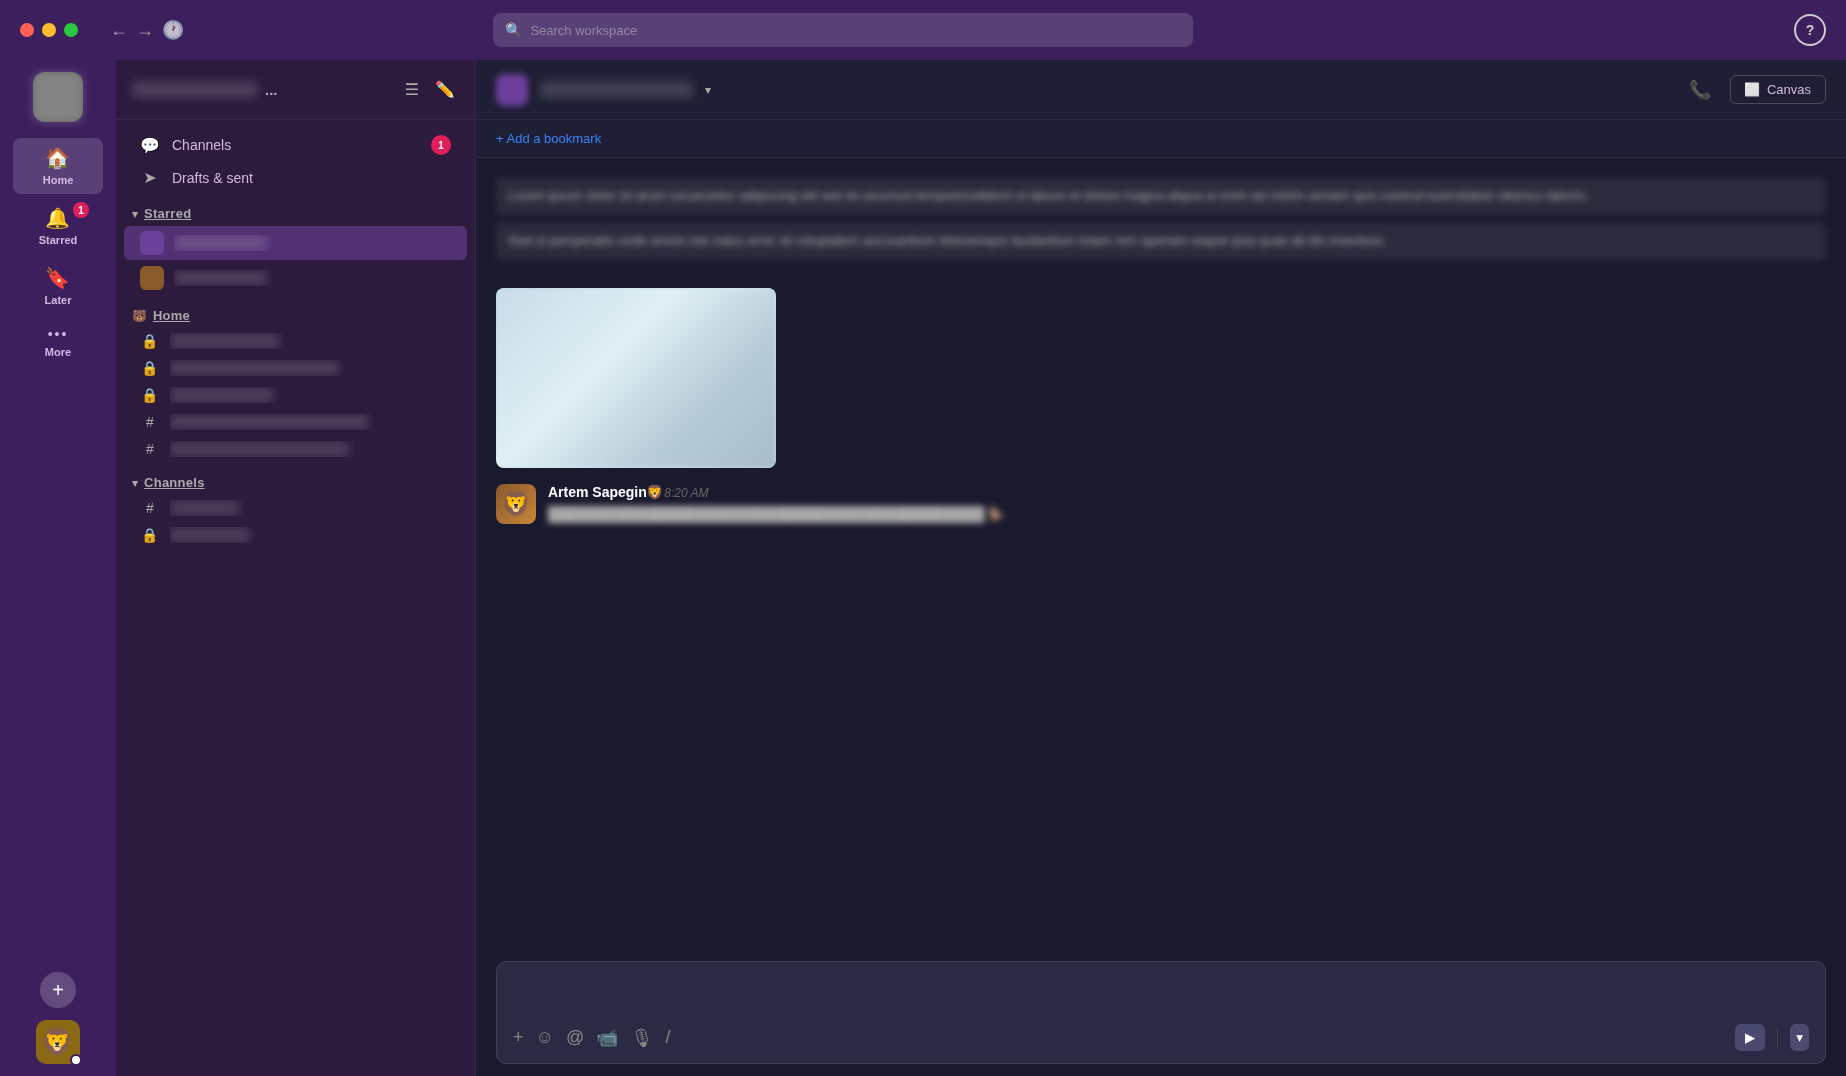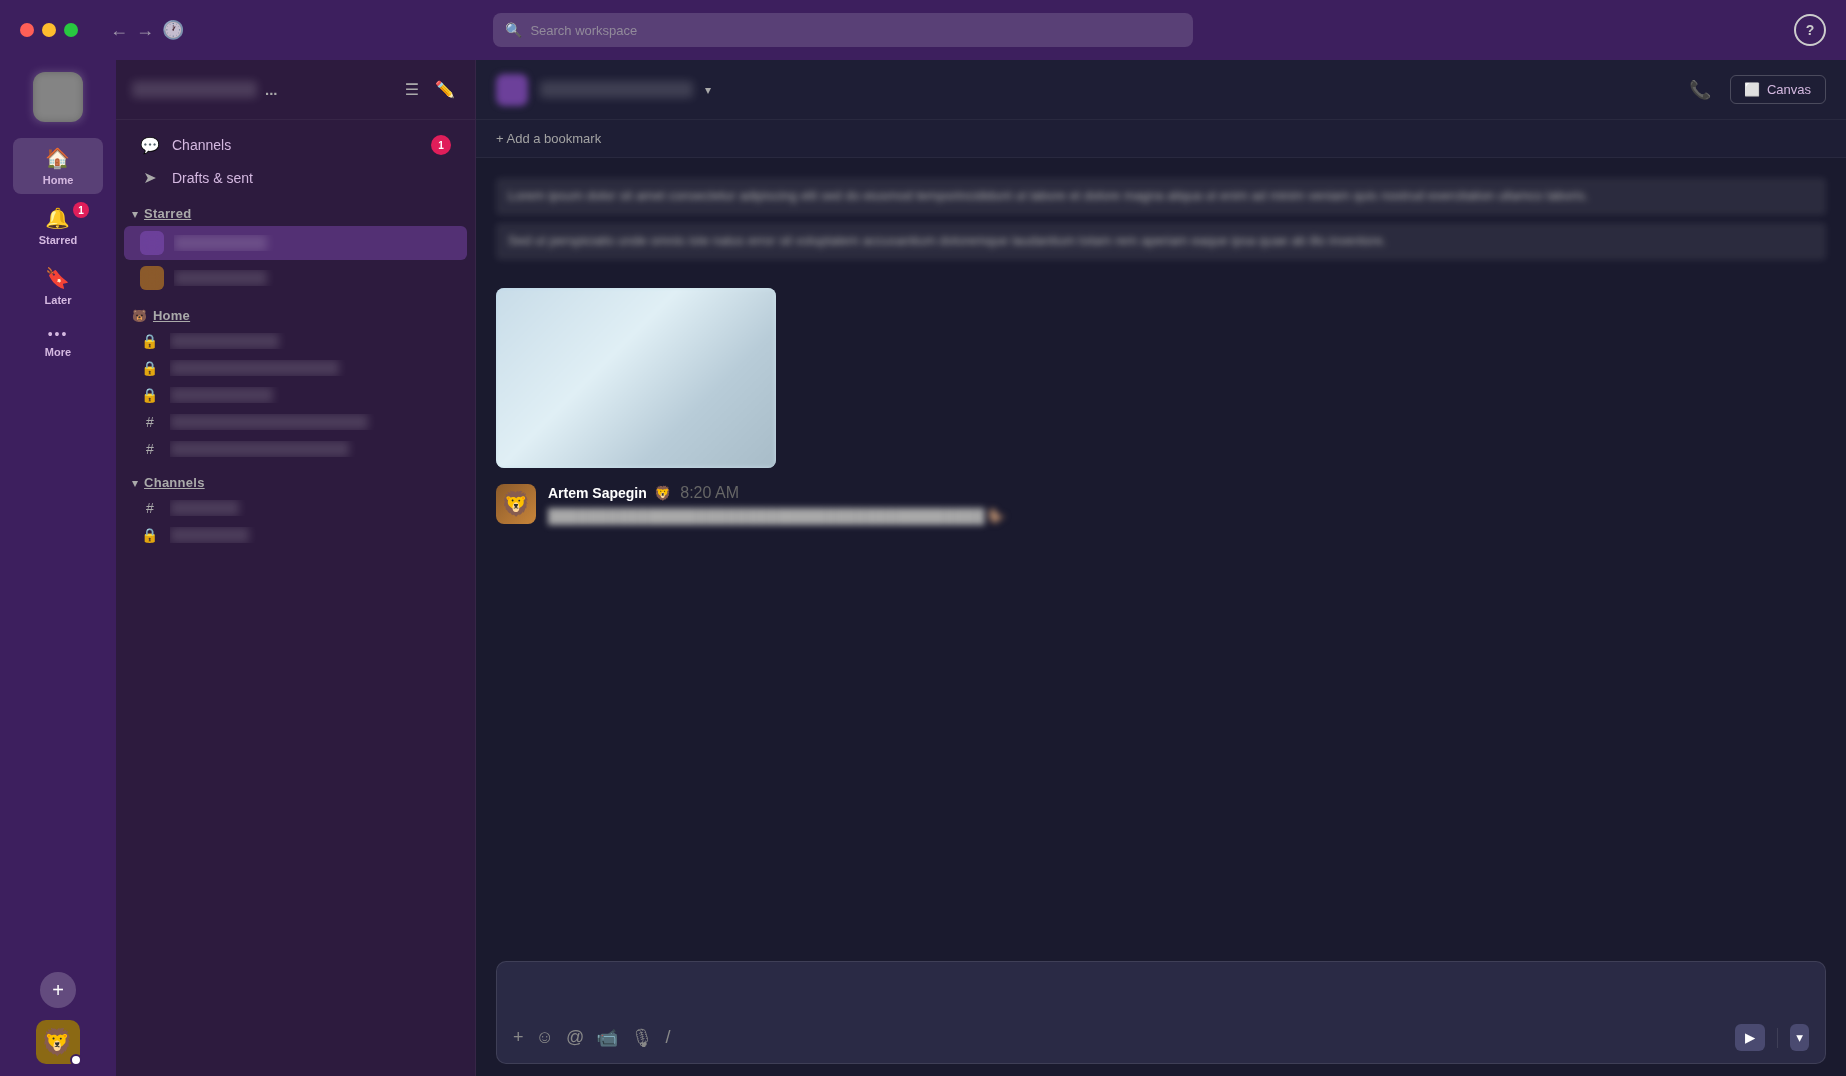--- a/index.html
+++ b/index.html
@@ -412,21 +412,21 @@
       height: 38px;
       background: #1e1e35;
       display: flex;
       align-items: center;
       padding: 0 20px;
       gap: 8px;
       border-bottom: 1px solid rgba(255,255,255,0.05);
       flex-shrink: 0;
     }
     .bookmark-add {
-      color: #a3a3a3;
+      color: #3b82f6;
       font-size: 13px;
       cursor: pointer;
     }
 
     .chat-messages {
       flex: 1;
       overflow-y: auto;
       padding: 16px 20px;
       display: flex;
       flex-direction: column;
@@ -450,33 +450,33 @@
       display: flex;
       align-items: center;
       justify-content: center;
       overflow: hidden;
     }
 
     .message-content { flex: 1; }
 
     .message-header {
       display: flex;
-      align-items: center;
-      gap: 8px;
+      align-items: flex-end;
       margin-bottom: 4px;
     }
     .message-author {
       color: #fff;
       font-weight: 700;
       font-size: 14px;
     }
     .message-emoji { font-size: 14px; }
     .message-time {
       color: #666;
-      font-size: 16px;
+      font-size: 12px;
+      font-style: italic;
     }
 
     .message-text {
       color: #aaa;
       font-size: 14px;
       line-height: 1.5;
       filter: blur(3px);
       user-select: none;
     }
 

